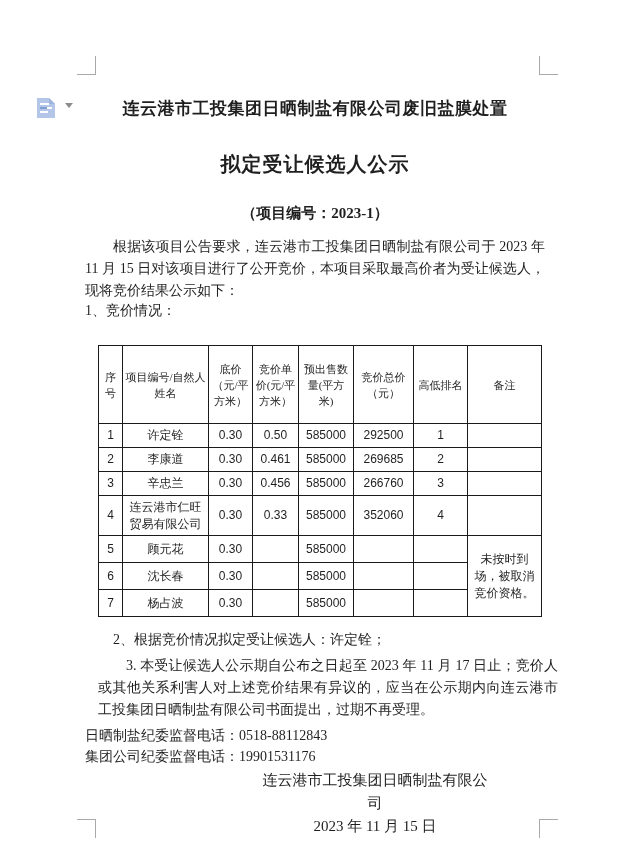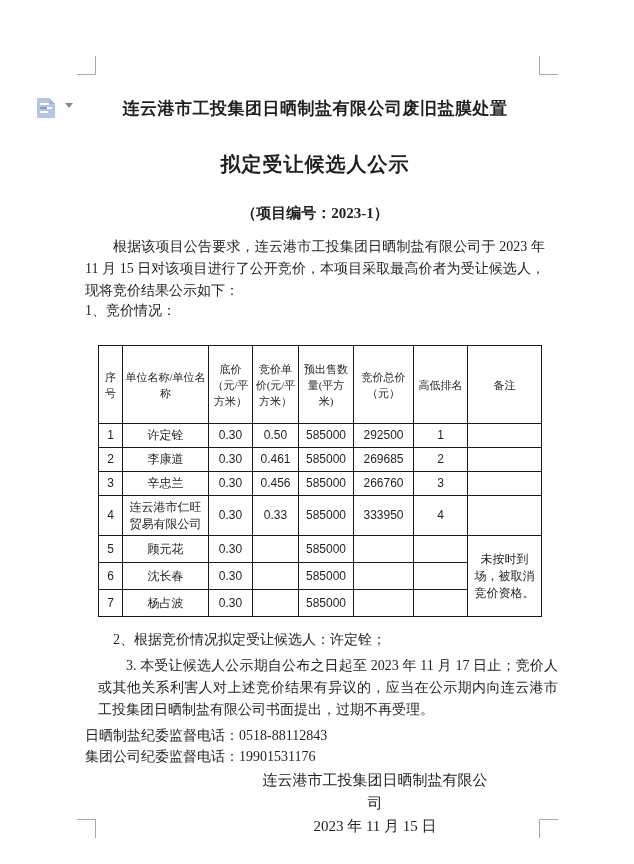--- a/index.html
+++ b/index.html
@@ -94,21 +94,21 @@
           <col style="width:44px">
           <col style="width:46px">
         <col style="width:55px">
           <col style="width:60px">
           <col style="width:54px">
           <col style="width:74px">
       </colgroup>
       <tbody>
           <tr class="hdr">
         <th>序号</th>
-        <th>单位名称/单位名称</th>
+        <th>项目编号/自然人姓名</th>
         <th>底价（元/平方米）</th>
         <th>竞价单价(元/平方米）</th>
         <th>预出售数量(平方米)</th>
         <th>竞价总价（元）</th>
         <th>高低排名</th>
         <th>备注</th>
       </tr>
       <tr class="r-s">
         <td class="num">1</td>
         <td>许定铨</td>
@@ -138,21 +138,21 @@
         <td class="num">266760</td>
         <td class="num">3</td>
         <td></td>
       </tr>
       <tr class="r-d">
         <td class="num">4</td>
         <td>连云港市仁旺贸易有限公司</td>
         <td class="num">0.30</td>
         <td class="num">0.33</td>
         <td class="num">585000</td>
-        <td class="num">333950</td>
+        <td class="num">352060</td>
         <td class="num">4</td>
         <td></td>
       </tr>
       <tr class="r-m">
         <td class="num">5</td>
         <td>顾元花</td>
         <td class="num">0.30</td>
         <td class="num"></td>
         <td class="num">585000</td>
         <td class="num"></td>

